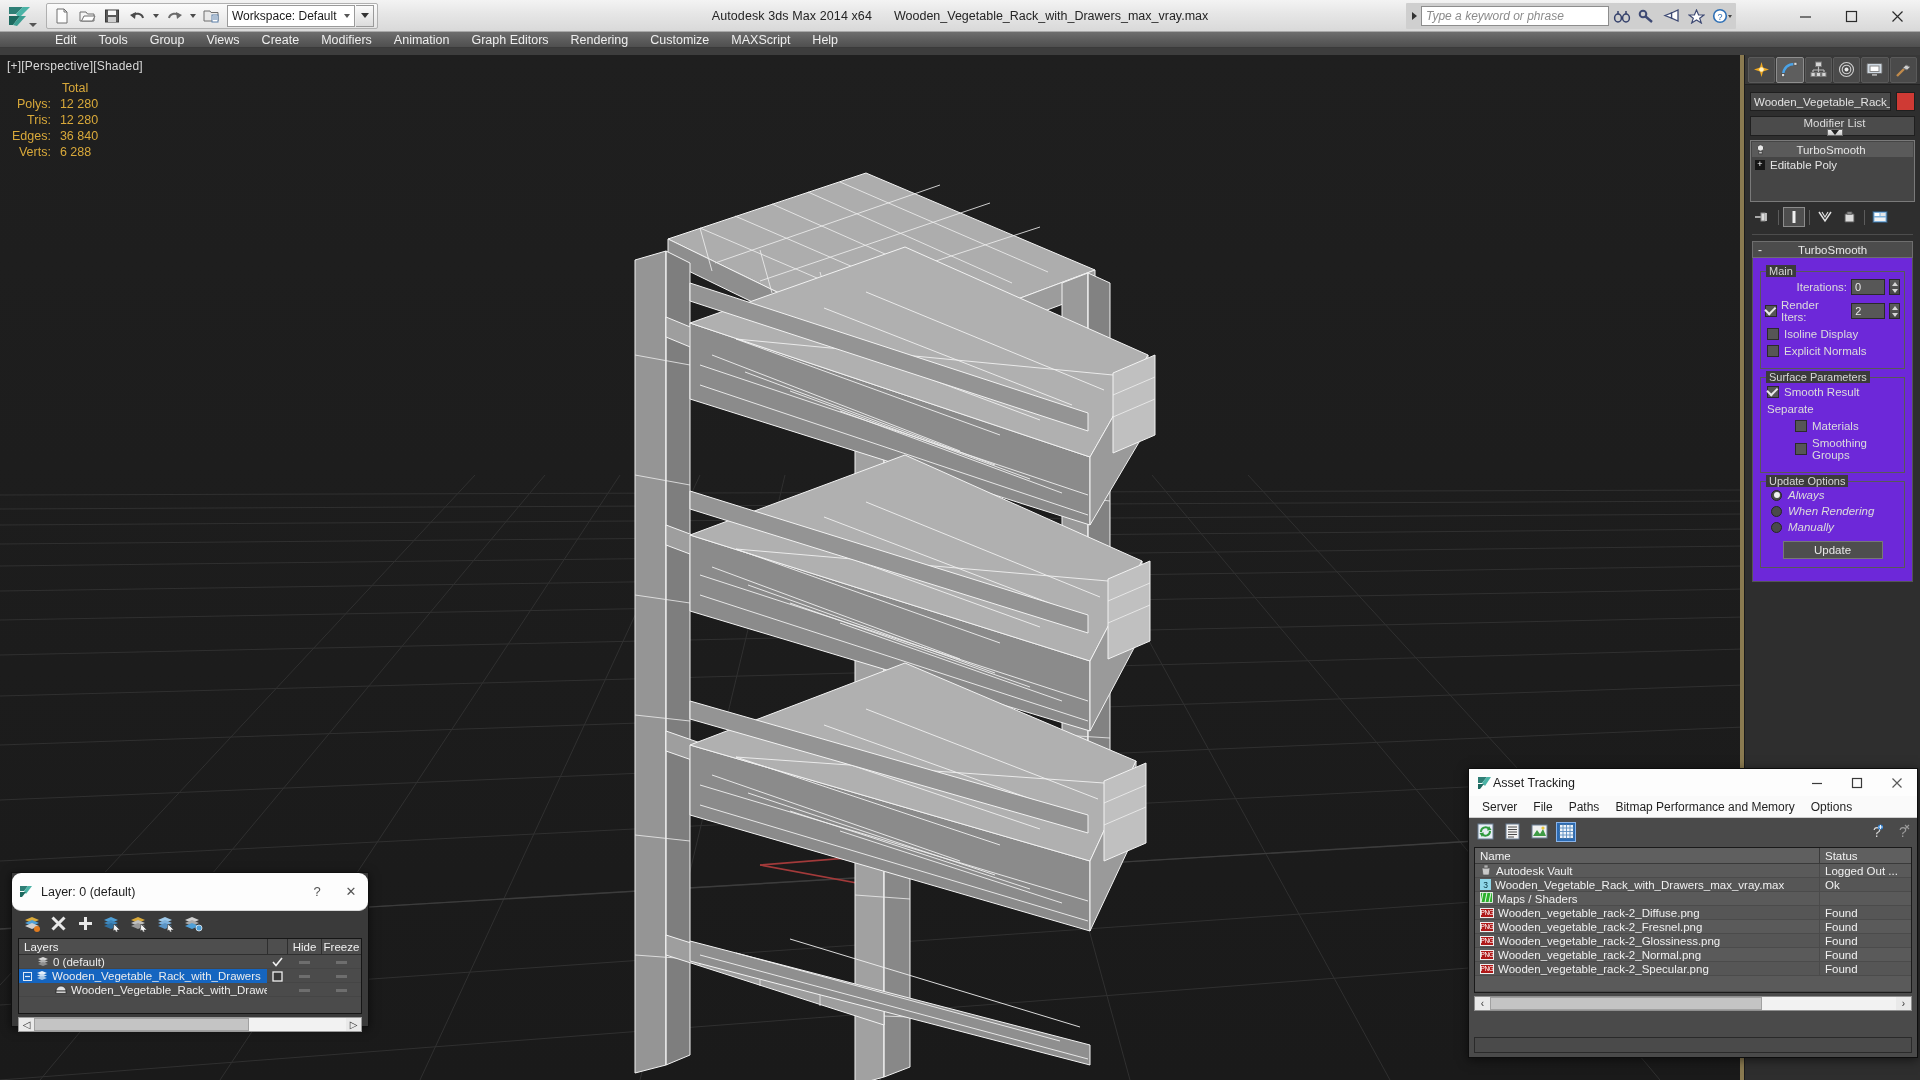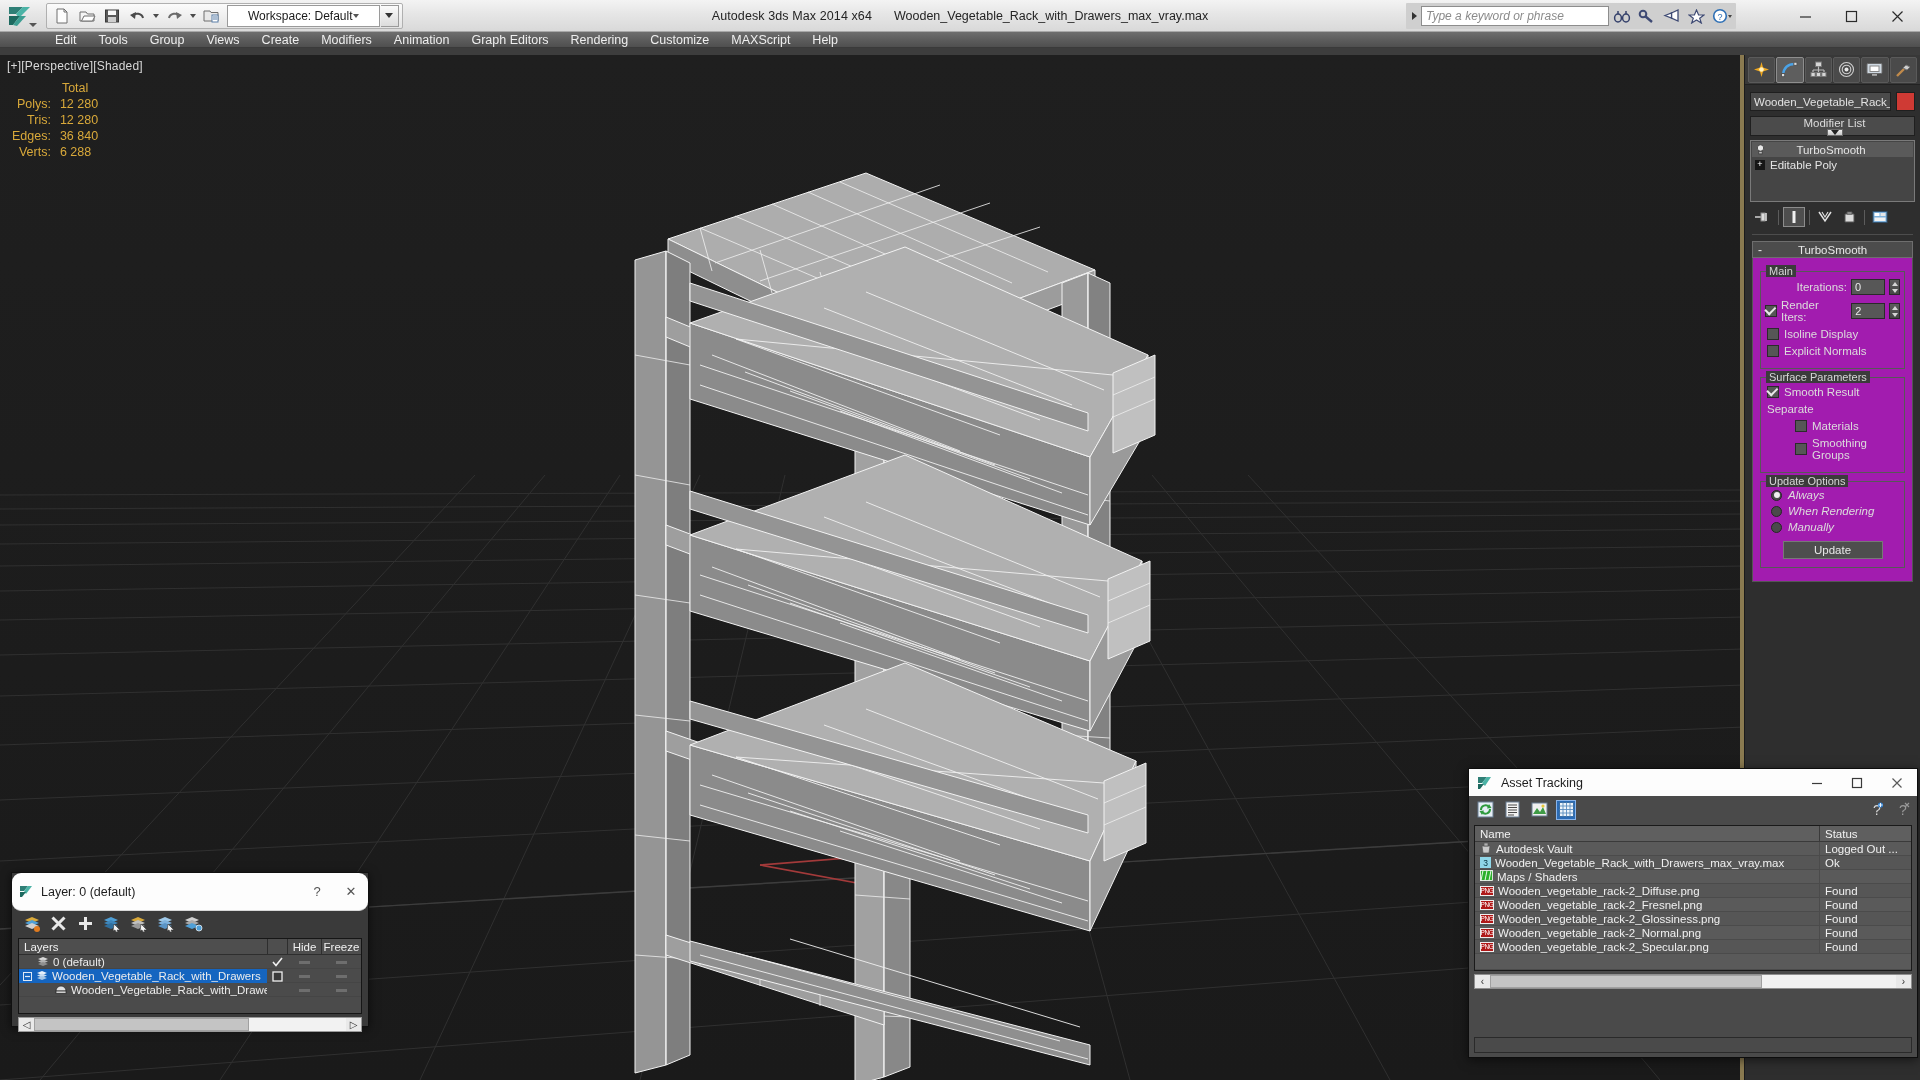--- a/index.html
+++ b/index.html
@@ -47,21 +47,21 @@
   .qsep-caret {
     width: 11px; height: 22px; display:flex; align-items:center; justify-content:center;
   }
   .qsep-caret::after {
     content:""; width:0;height:0;border-left:3px solid transparent;
     border-right:3px solid transparent;border-top:4px solid #4a4a4a;
   }
   .ws-select {
     height: 22px; min-width: 128px; background: #fff;
     border: 1px solid #9a9a9a; display: flex; align-items: center;
-    padding: 0 20px; font-size: 12px; color: #1a1a1a; margin-left: 3px;
+    padding: 0 4px; font-size: 12px; color: #1a1a1a; margin-left: 3px;
     justify-content: space-between;
   }
   .ws-select .cv { width:0;height:0;border-left:3px solid transparent;border-right:3px solid transparent;border-top:4px solid #555; }
   .ws-drop {
     width: 18px; height: 22px; display:flex;align-items:center;justify-content:center;
     background: linear-gradient(to bottom,#fbfbfb,#dcdcdc); border:1px solid #9a9a9a;
     border-left: none;
   }
   .ws-drop::after { content:""; width:0;height:0;border-left:4px solid transparent;border-right:4px solid transparent;border-top:5px solid #333; }
 
@@ -189,21 +189,21 @@
   .cp-hr { height: 1px; background: #1f1f1f; margin: 4px 2px 6px 2px; border-bottom: 1px solid #4d4d4d;}
 
   .rollout { margin: 0 2px 6px 2px; }
   .rollout-head {
     height: 17px; background: #4c4c4c; border: 1px solid #6e6e6e;
     display: flex; align-items: center; justify-content: center;
     font-size: 11.5px; color: #e8e8e8; position: relative;
   }
   .rollout-head .minus { position: absolute; left: 5px; color: #e8e8e8; font-size: 12px; }
   .rollout-body {
-    border: 1px solid #555; border-top: none; background: #a21caf; padding: 5px 5px 7px 5px;
+    border: 1px solid #555; border-top: none; background: #6d28d9; padding: 5px 5px 7px 5px;
   }
   .group {
     border: 1px solid #585858; margin: 8px 2px 6px 2px; padding: 3px 4px 6px 4px;
     position: relative;
   }
   .group-title {
     position: absolute; top: -7px; left: 5px; background: #3b3b3b;
     padding: 0 3px; font-size: 11px; color: #d6d6d6;
   }
   .field-row { display: flex; align-items: center; justify-content: flex-end; gap: 4px; margin: 4px 0; }
@@ -291,21 +291,21 @@
 
   
   .assetdlg {
     position: absolute; left: 1468px; top: 768px; width: 450px; height: 290px;
     background: #4a4a4a; border: 1px solid #0d0d0d;
     box-shadow: 0 2px 10px rgba(0,0,0,.55);
   }
   .at-title {
     height: 27px; background: #fdfdfd; display: flex; align-items: center; padding-left: 8px;
   }
-  .at-title-text { font-size: 12.5px; color: #1d1d1d; margin-left: 8px; }
+  .at-title-text { font-size: 12.5px; color: #1d1d1d; }
   .at-wb { width: 40px; height: 27px; display:flex;align-items:center;justify-content:center; margin-left:auto;}
   .at-wbs { display: flex; margin-left: auto; }
   .at-wbs .at-wb { margin-left: 0; }
   .at-menubar {
     height: 22px; background: #fafafa; display: flex; align-items: center;
     padding-left: 6px; gap: 2px; border-bottom: 1px solid #cfcfcf;
   }
   .at-menu { font-size: 12px; color: #1f1f1f; padding: 2px 7px; }
   .at-toolbar {
     height: 27px; background: #4a4a4a; display: flex; align-items: center;
@@ -1094,20 +1094,27 @@
             </svg>
         </span>
         <span class="at-wb close">
           <svg width="12" height="12" viewBox="0 0 12 12">
               <path d="M1.5 1.5 L10.5 10.5 M10.5 1.5 L1.5 10.5" stroke="#5a5a5a" stroke-width="1.2"></path>
             </svg>
         </span>
       </span>
     </div>
 
+    <div class="at-menubar">
+      <span class="at-menu">Server</span>
+      <span class="at-menu">File</span>
+      <span class="at-menu">Paths</span>
+      <span class="at-menu">Bitmap Performance and Memory</span>
+      <span class="at-menu">Options</span>
+    </div>
 
     <div class="at-toolbar">
       <span class="at-tb-ico">
         <svg width="17" height="17" viewBox="0 0 17 17">
             <rect x="1" y="1" width="15" height="15" fill="#e6eef6" stroke="#6b7f94"></rect>
             <path d="M4 9 A4.5 4.5 0 0 1 12 6" fill="none" stroke="#2e9a3e" stroke-width="2"></path>
             <polygon points="12,3 14.5,7 10,7.5" fill="#2e9a3e"></polygon>
             <path d="M13 8 A4.5 4.5 0 0 1 5 11" fill="none" stroke="#2e9a3e" stroke-width="2"></path>
             <polygon points="5,14 2.5,10 7,9.5" fill="#2e9a3e"></polygon>
           </svg>

